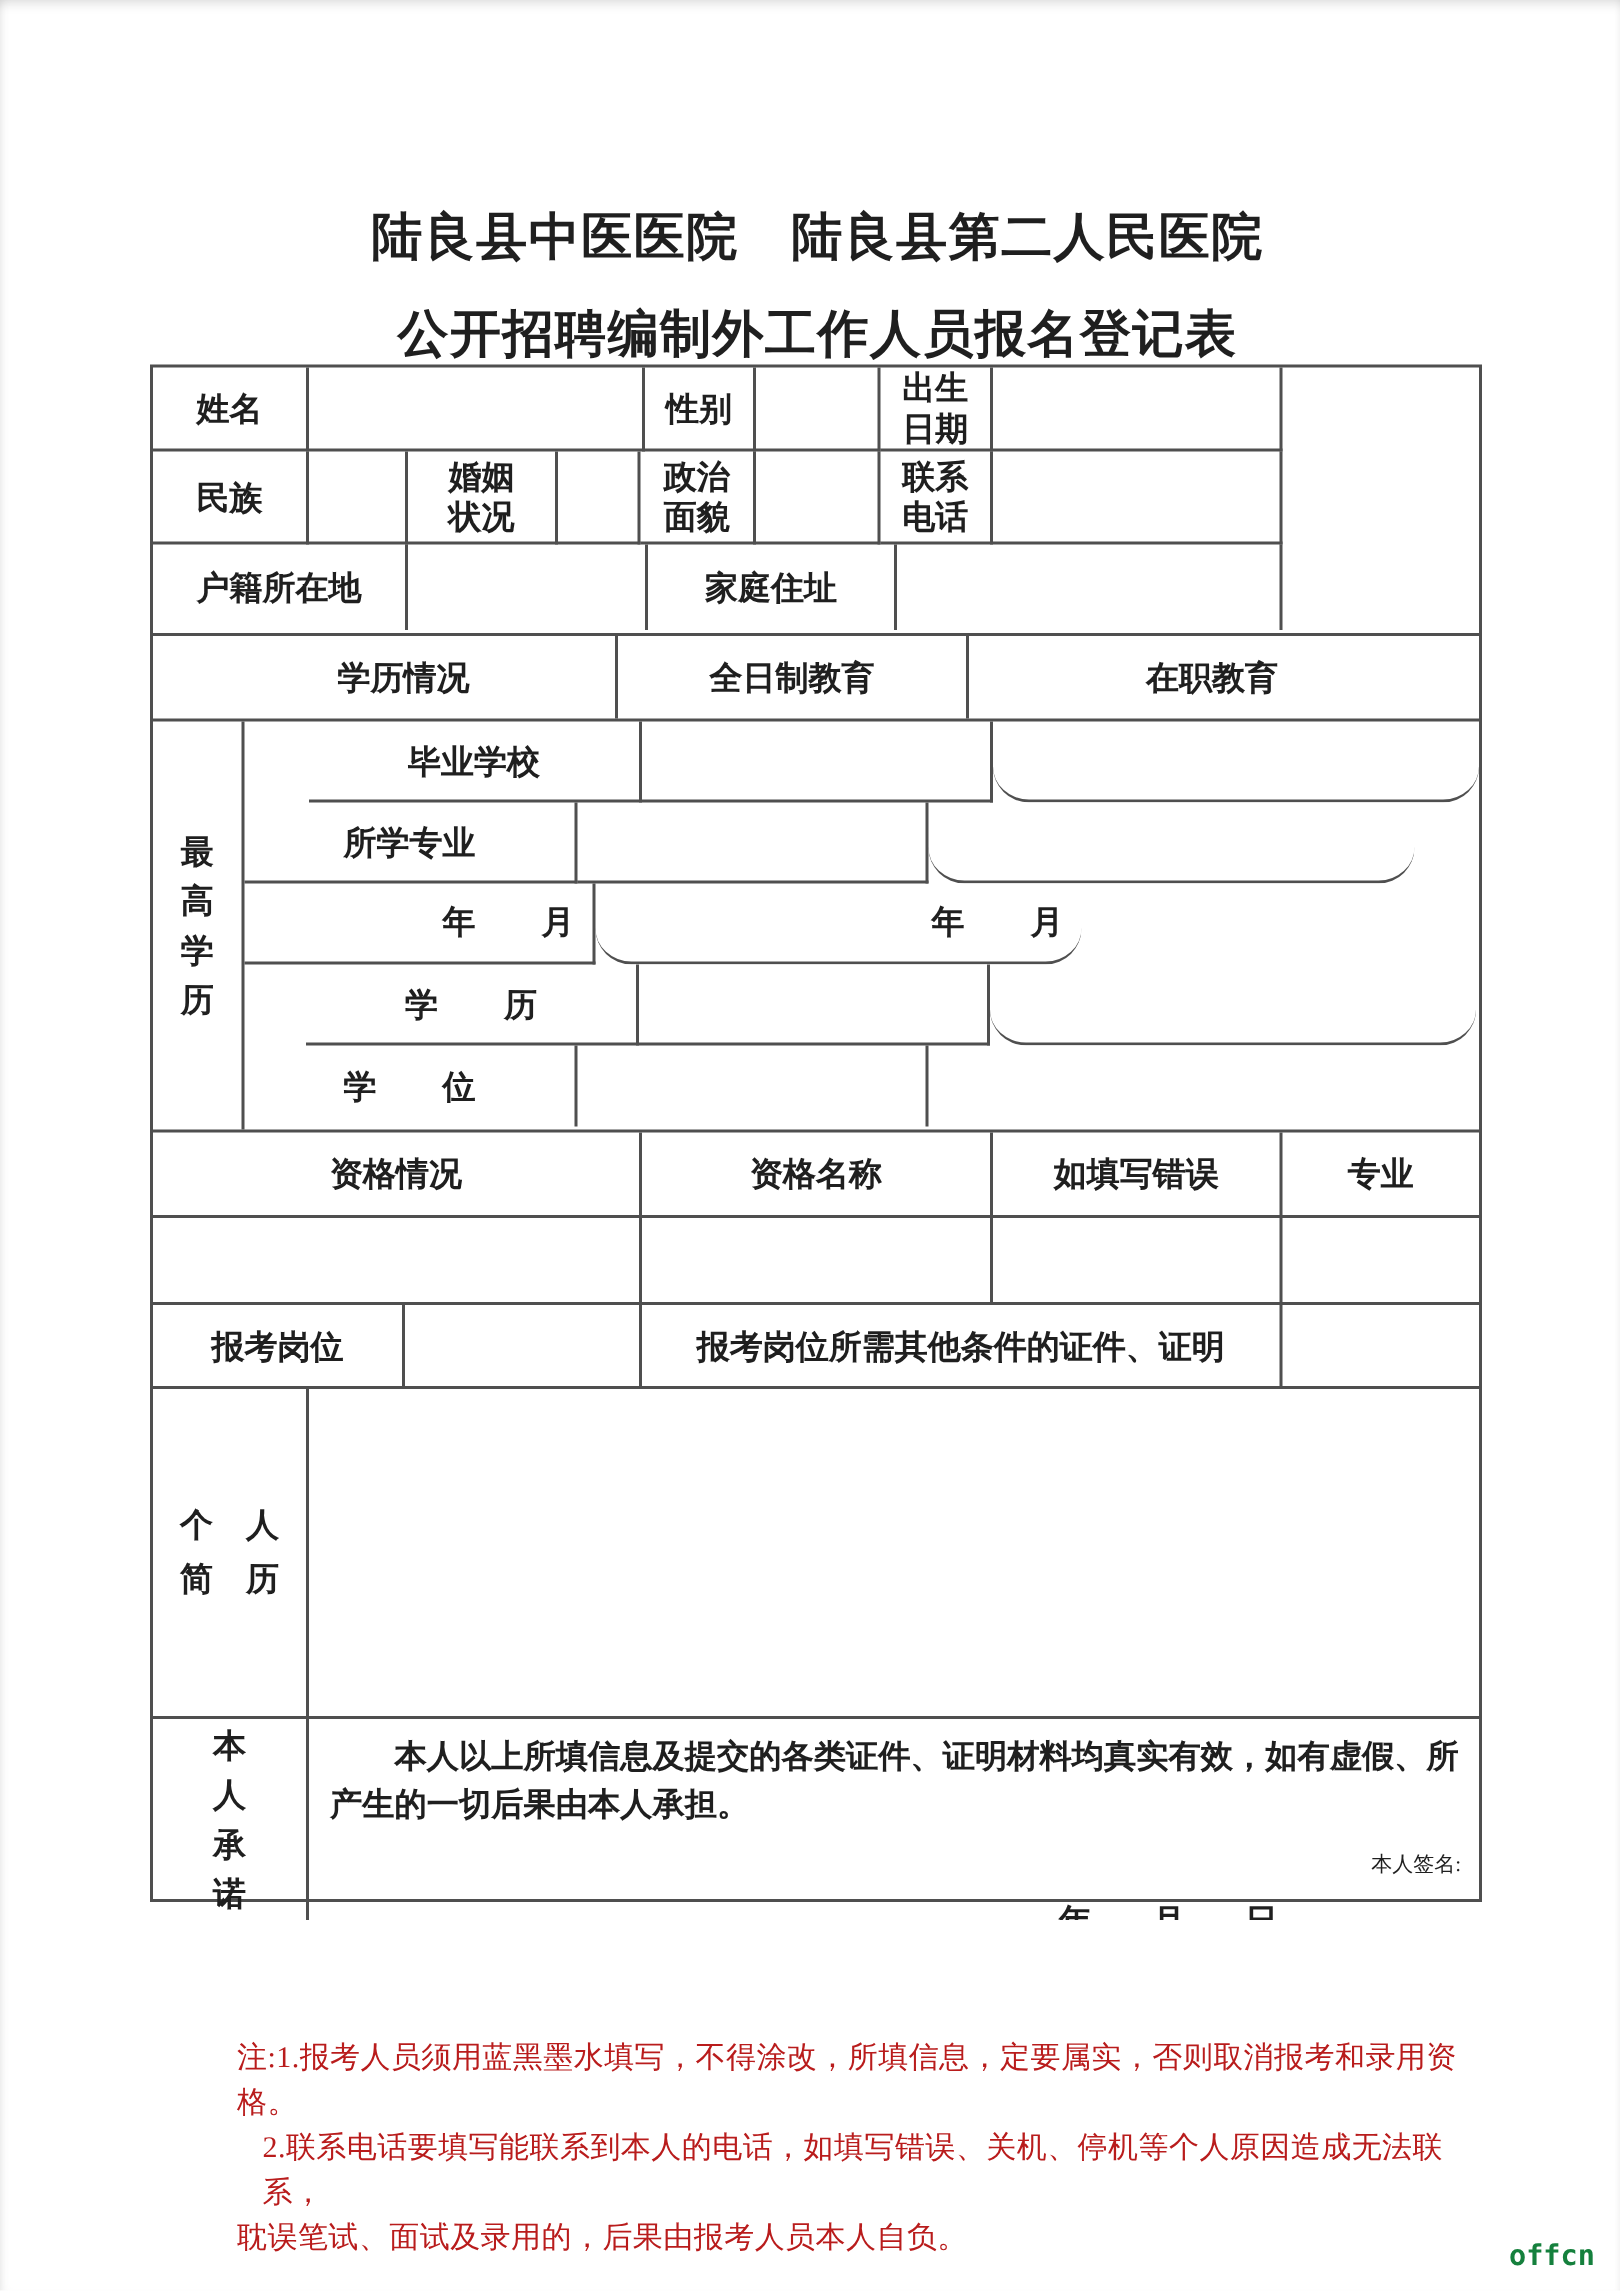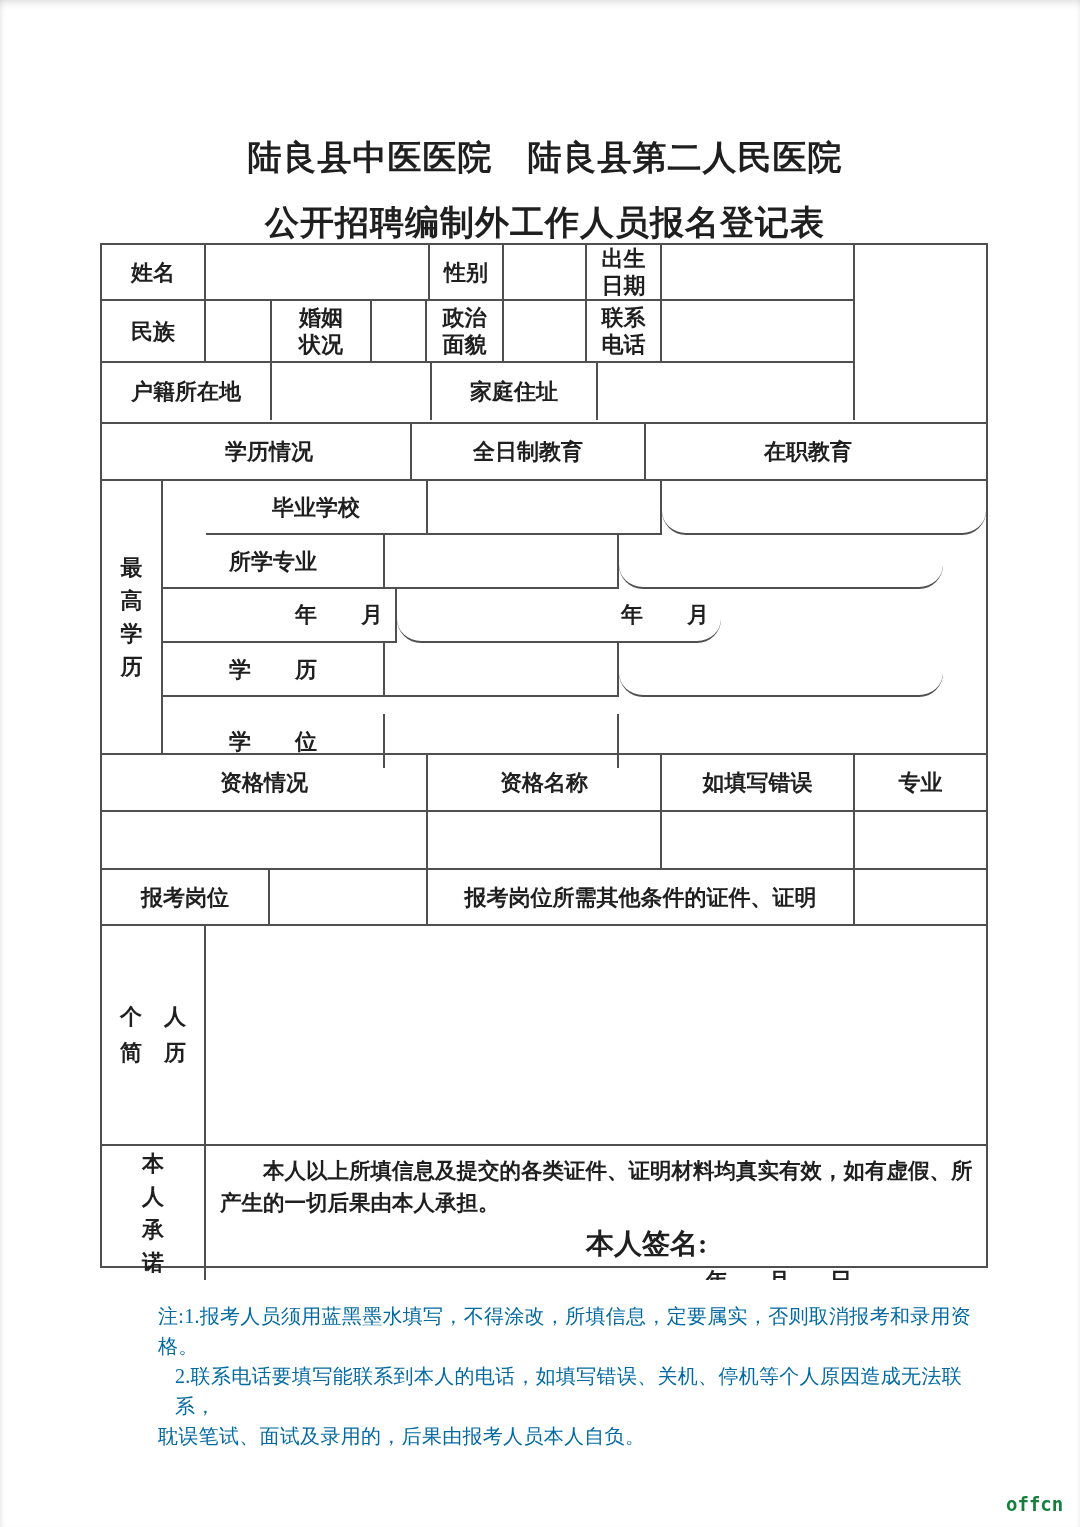--- a/index.html
+++ b/index.html
@@ -22,23 +22,23 @@
   .bb { border-bottom:2px solid var(--bc); }
   .lbl { font-weight:bold; font-size:22px; line-height:27px; }
   .two-line { width:2.3em; margin:0 auto; }
   .vert { width:1.25em; margin:0 auto; line-height:33px; }
   .secA { position:relative; }
   .photo-cell { position:absolute; left:753px; top:0; width:131px; height:175px; }
   .subrows { flex:1; }
   .ym { justify-content:flex-end; padding-right:12px; gap:44px; font-weight:bold; font-size:22px; }
   .pledge-cell { display:block; text-align:left; padding:9px 12px 0 14px; font-size:21.5px; line-height:32px; font-weight:600; }
   .pledge-text { text-indent:2em; }
-  .sig-line { margin:9px 0 0 366px; font-weight:700; font-size:28px; }
+  .sig-line { margin:9px 0 0 366px; font-weight:400; font-size:14px;text-align:right; }
   .date-line { display:flex; gap:40px; margin:5px 0 0 486px; font-weight:600; font-size:22px; }
-  .notes { position:absolute; left:158px; top:1301px; width:838px; font-size:20px; line-height:30px; color:#0369a1; letter-spacing:.3px; }
+  .notes { position:absolute; left:158px; top:1357px; width:838px; font-size:20px; line-height:30px; color:#b91c1c; letter-spacing:.3px; }
   .notes .n2 { padding-left:17px; }
   .watermark { position:absolute; left:1006px; top:1493px; font-family:"DejaVu Sans Mono",monospace;
     font-weight:bold; font-size:19px; }
 </style>
 </head>
 <body>
 
 <div class="page">
 
   <div class="title">
@@ -108,26 +108,26 @@
         <div class="row" style="height:54px;">
           <div class="c bb ym" style="width:234px;">
             <span>年</span>
             <span>月</span>
           </div>
           <div class="c bb last ym" style="width:324px;">
             <span>年</span>
             <span>月</span>
           </div>
         </div>
-        <div class="row" style="height:54px;">
+        <div class="row" style="height:54px;margin-left:41px;">
           <div class="c bb lbl" style="width:222px;">学　　历</div>
           <div class="c bb" style="width:234px;"></div>
           <div class="c bb last" style="width:324px;"></div>
         </div>
-        <div class="row" style="height:54px;margin-top:17px;">
+        <div class="row" style="height:54px;">
           <div class="c lbl" style="width:222px;">学　　位</div>
           <div class="c" style="width:234px;"></div>
           <div class="c last" style="width:324px;"></div>
         </div>
       </div>
     </div>
 
     <div class="row bb" style="height:55px;">
       <div class="c lbl" style="width:326px; border-bottom:none;">资格情况</div>
       <div class="c lbl" style="width:234px; border-bottom:none;">资格名称</div>

